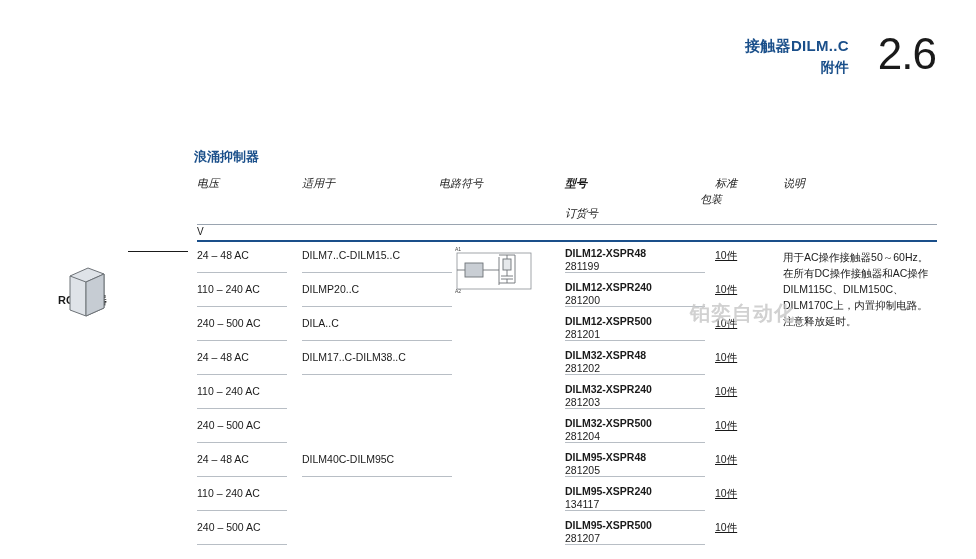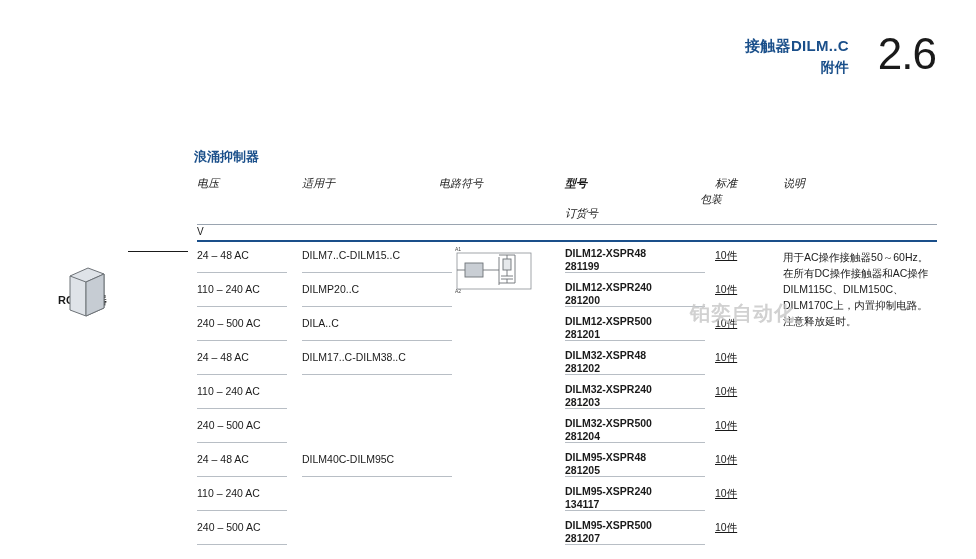--- a/index.html
+++ b/index.html
@@ -150,21 +150,21 @@
   }
   .cell {
     position: absolute;
     font-size: 10.5px;
     line-height: 13px;
     color: #1a1a1a;
   }
   .c-volt { left: 0; top: 7px; }
   .c-appl { left: 105px; top: 7px; }
   .c-type { left: 368px; top: 5px; font-weight: bold; font-size: 10.5px; }
-  .c-order { left: 368px; top: 18px; font-weight: bold; }
+  .c-order { left: 368px; top: 18px; font-weight: normal; }
   .c-pack { left: 518px; top: 7px; text-decoration: underline; }
   .underline-volt {
     position: absolute;
     left: 0;
     top: 30px;
     width: 90px;
     height: 1px;
     background: #b8bec5;
   }
   .underline-appl {

